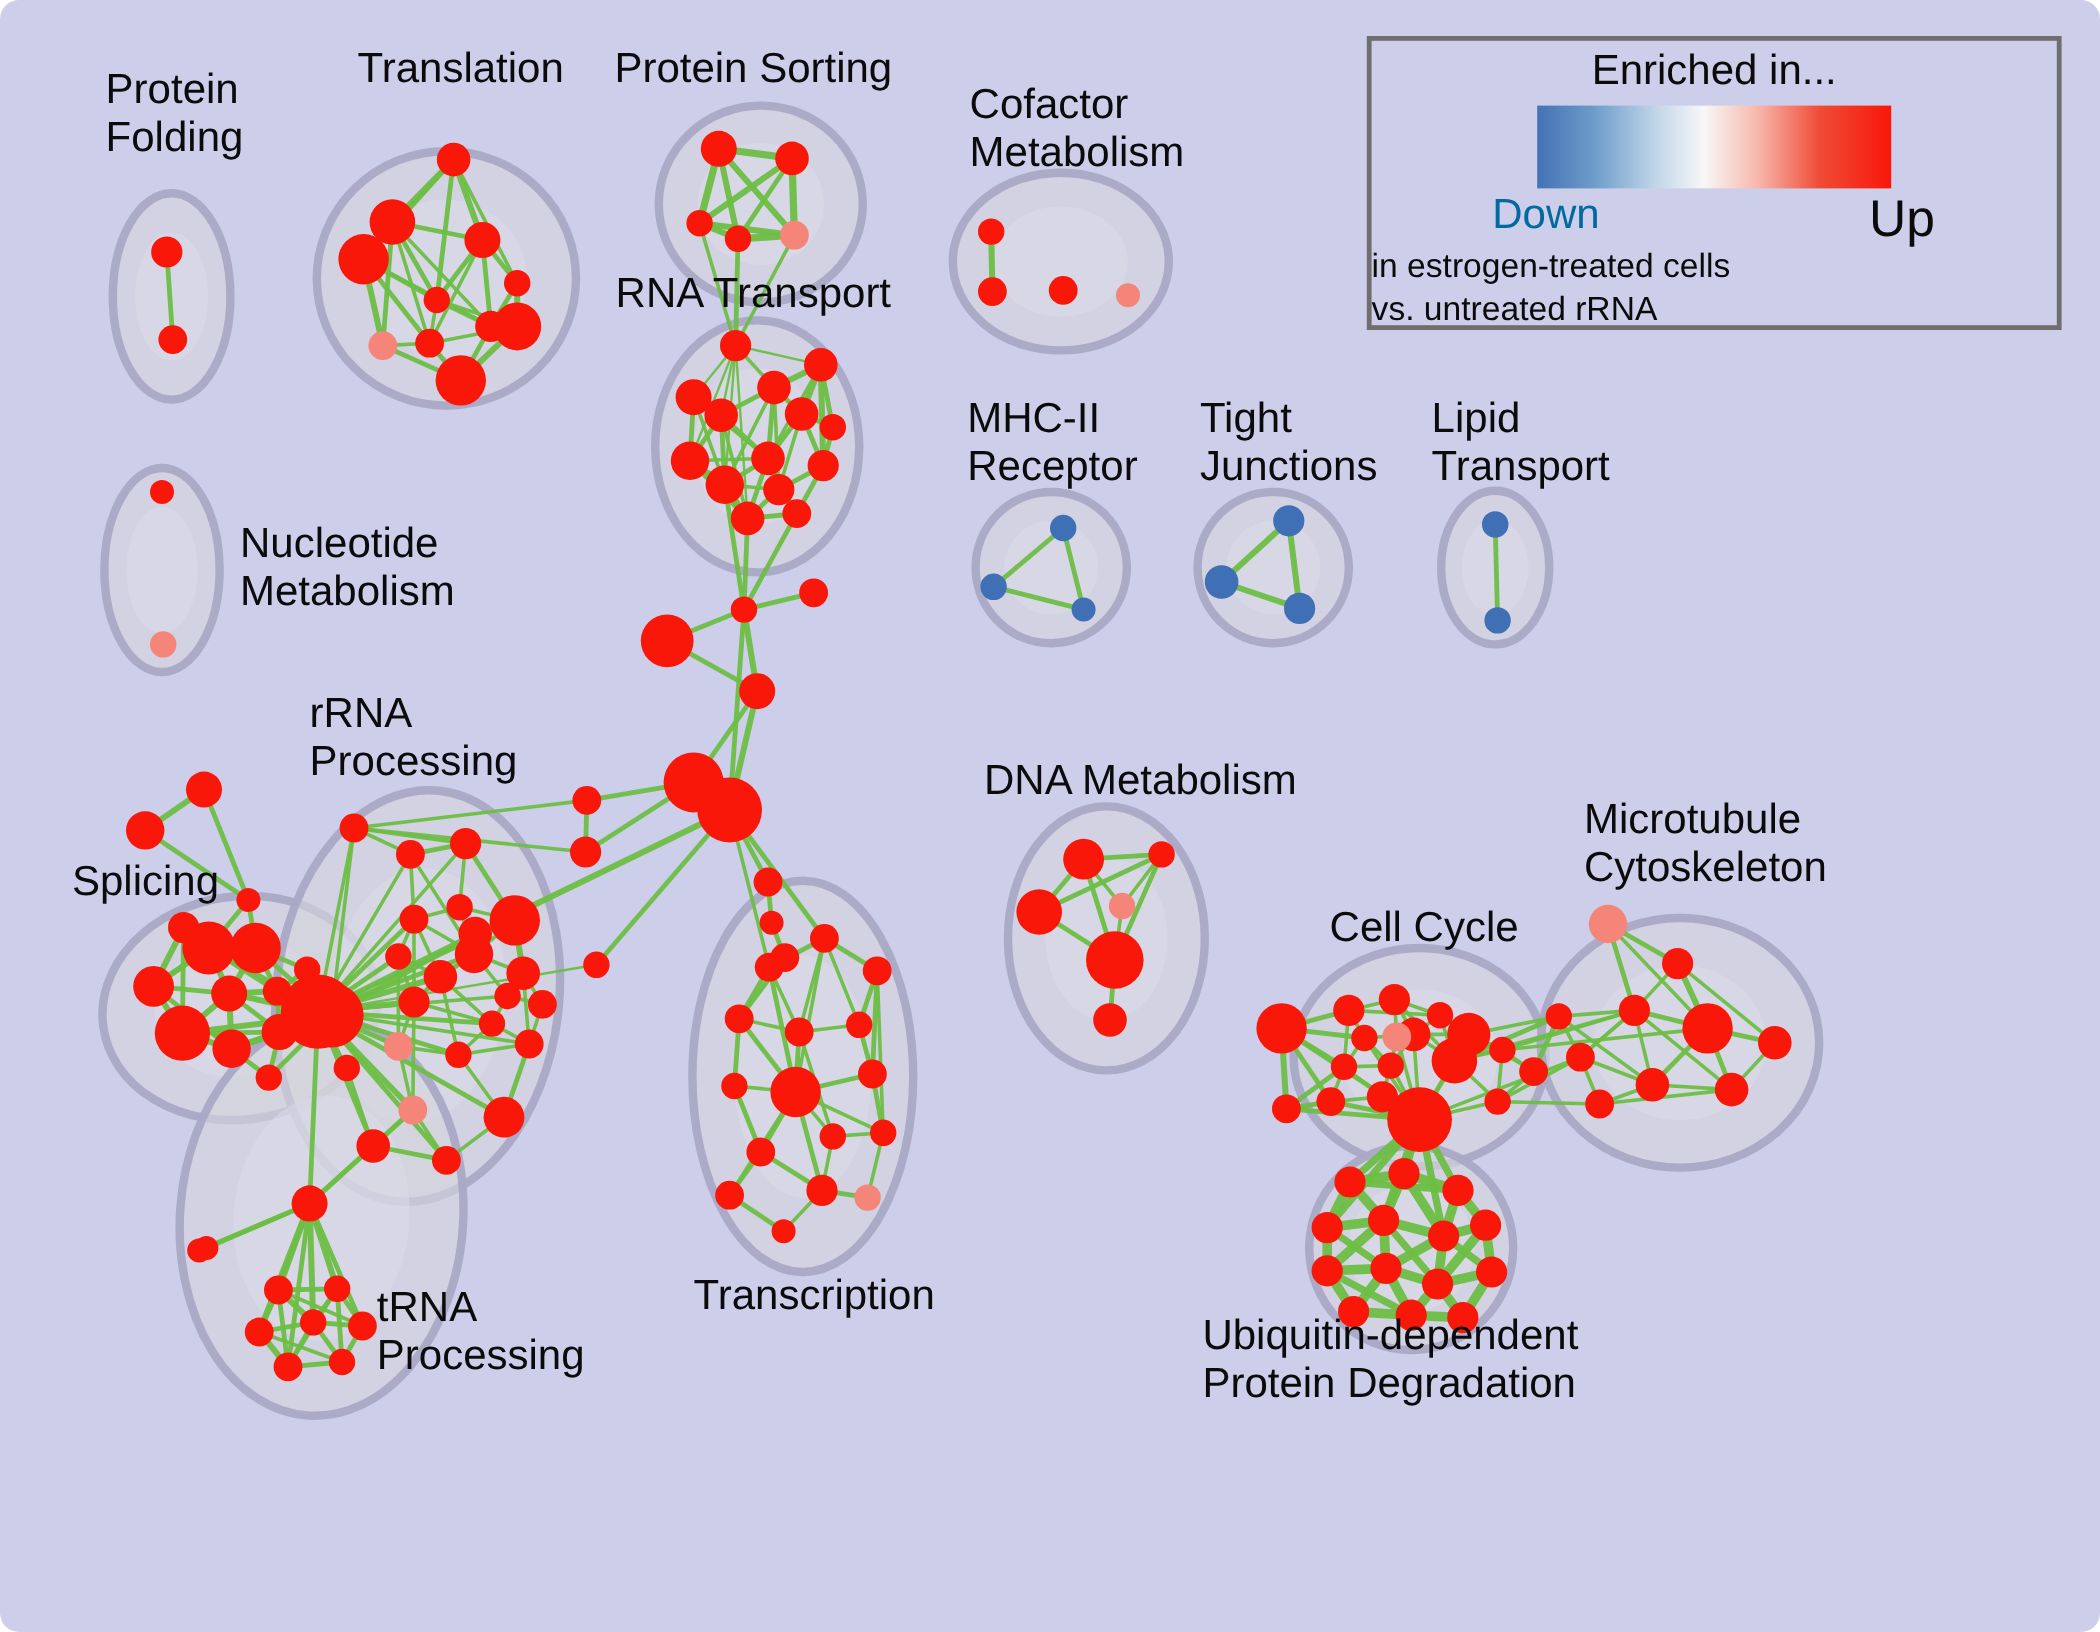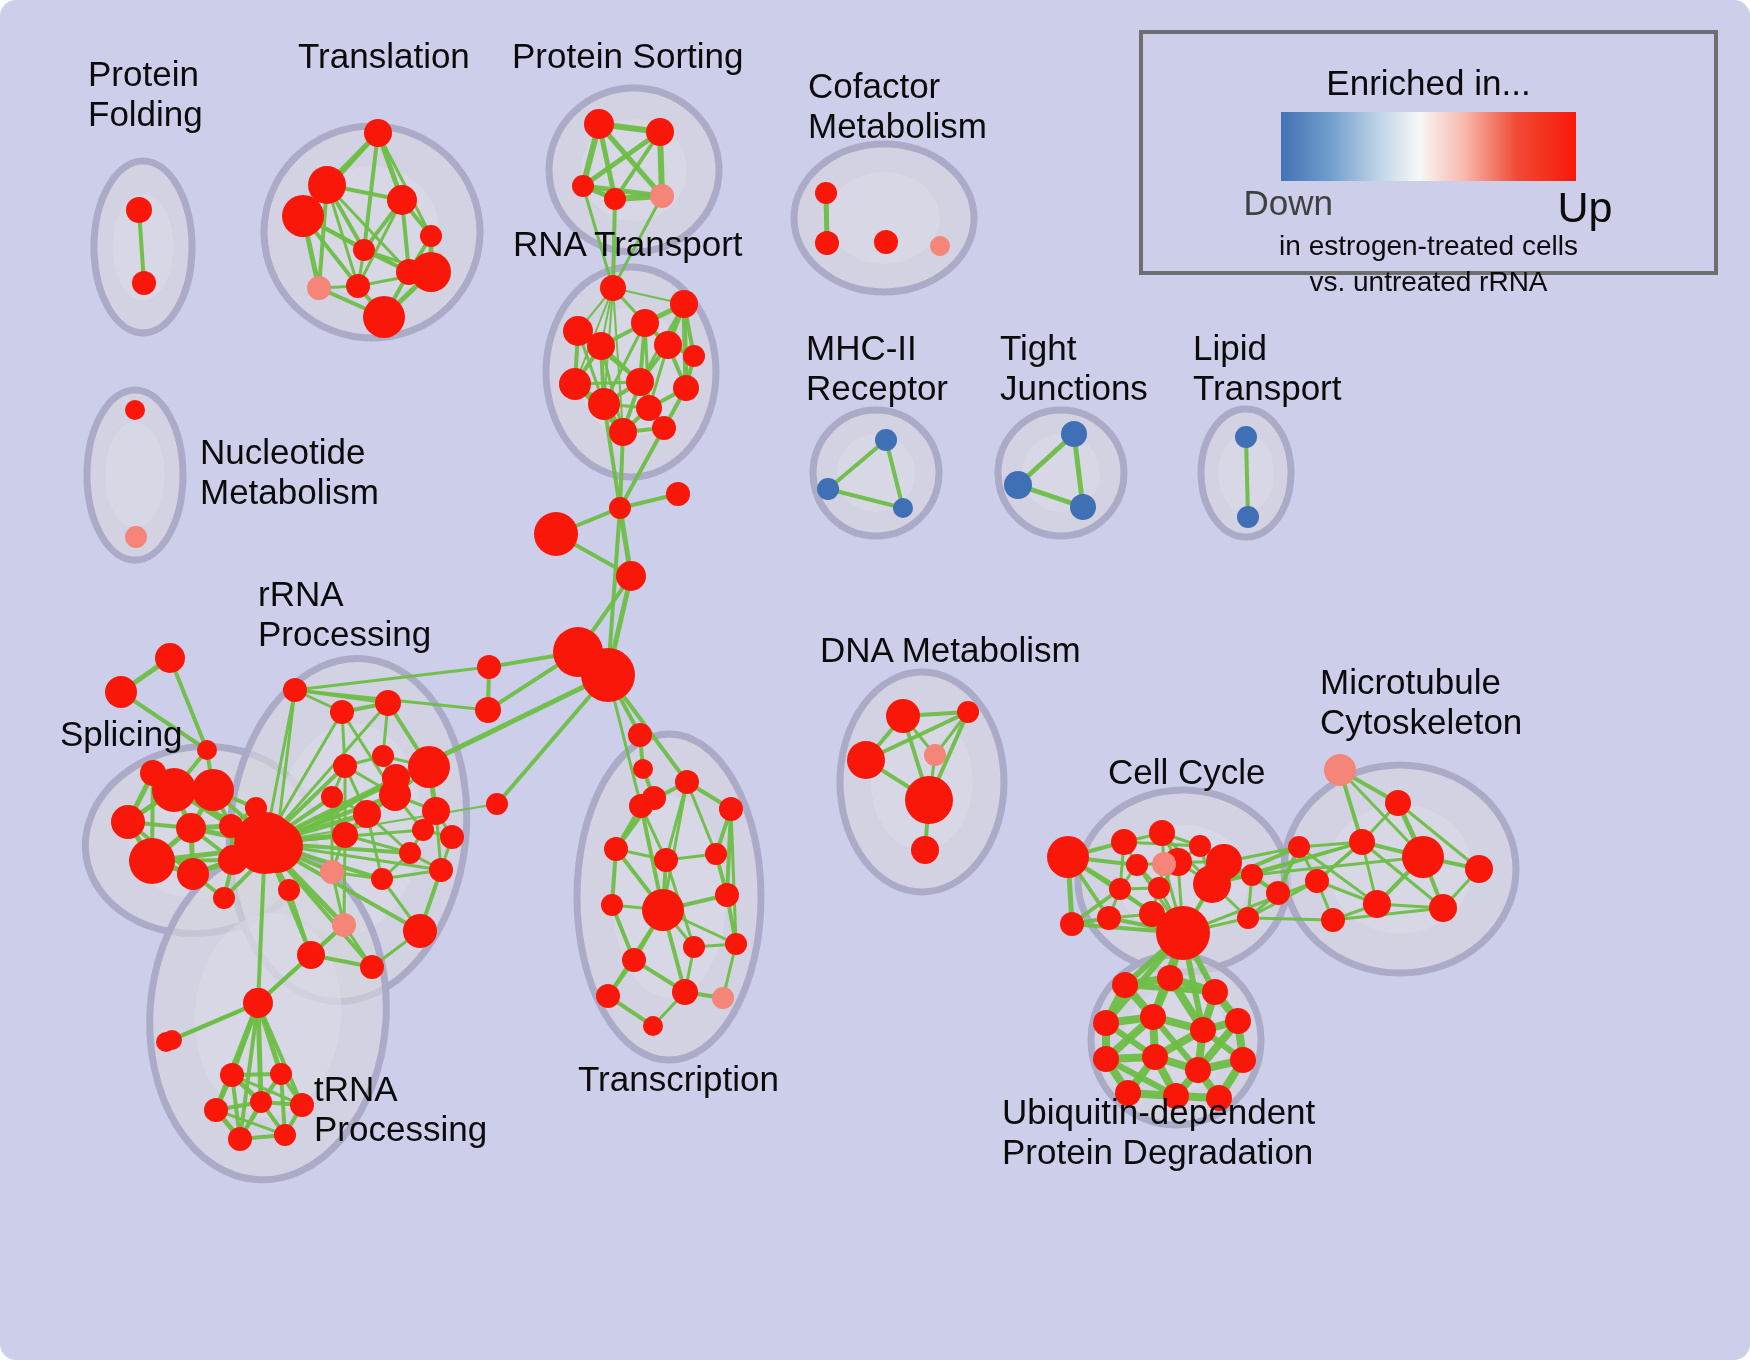--- a/index.html
+++ b/index.html
@@ -12,34 +12,34 @@
     left:1139px; top:30px;
     width:579px; height:245px;
     box-sizing:border-box;
     border:4px solid #6e6e6e;
     background:#ccceea;
   }
   #legend .ltitle{
     text-align:center;
     font-size:35px;
     color:#0b0b0b;
-    margin-top:29px;
+    margin-top:5px;
   }
   #legend .lbar{
     margin:9px auto 0 auto;
     width:295px;height:69px;
     background:linear-gradient(to right,#4472b4 0%,#6d9ccb 16%,#c3d7e9 34%,#f7f7f7 47%,#f7b9ae 62%,#ef4b35 80%,#f91709 100%);
   }
   #legend .lends{
     position:relative;width:360px;margin:2px auto 0 auto;height:44px;
   }
-  #legend .lends .dn{position:absolute;left:-5px;top:0;font-size:35px;color:#404040;}
+  #legend .lends .dn{position:absolute;left:-5px;top:0;font-size:35px;color:#0369a1;}
   #legend .lends .up{position:absolute;right:-4px;top:0;font-size:43px;color:#0b0b0b;}
   #legend .lsub{
-    text-align:center;font-size:28px;color:#0b0b0b;line-height:1.2;margin-top:2px;
+    font-size:28px;color:#0b0b0b;line-height:1.2;margin-top:2px;
   }
 </style>
 </head>
 <body>
 
 <div id="stage">
   <svg id="canvas" viewBox="0 0 1750 1360" xmlns="http://www.w3.org/2000/svg">
       <rect x="0" y="0" width="1750" height="1360" fill="#ccceea"></rect>
       <g>
         <g>

